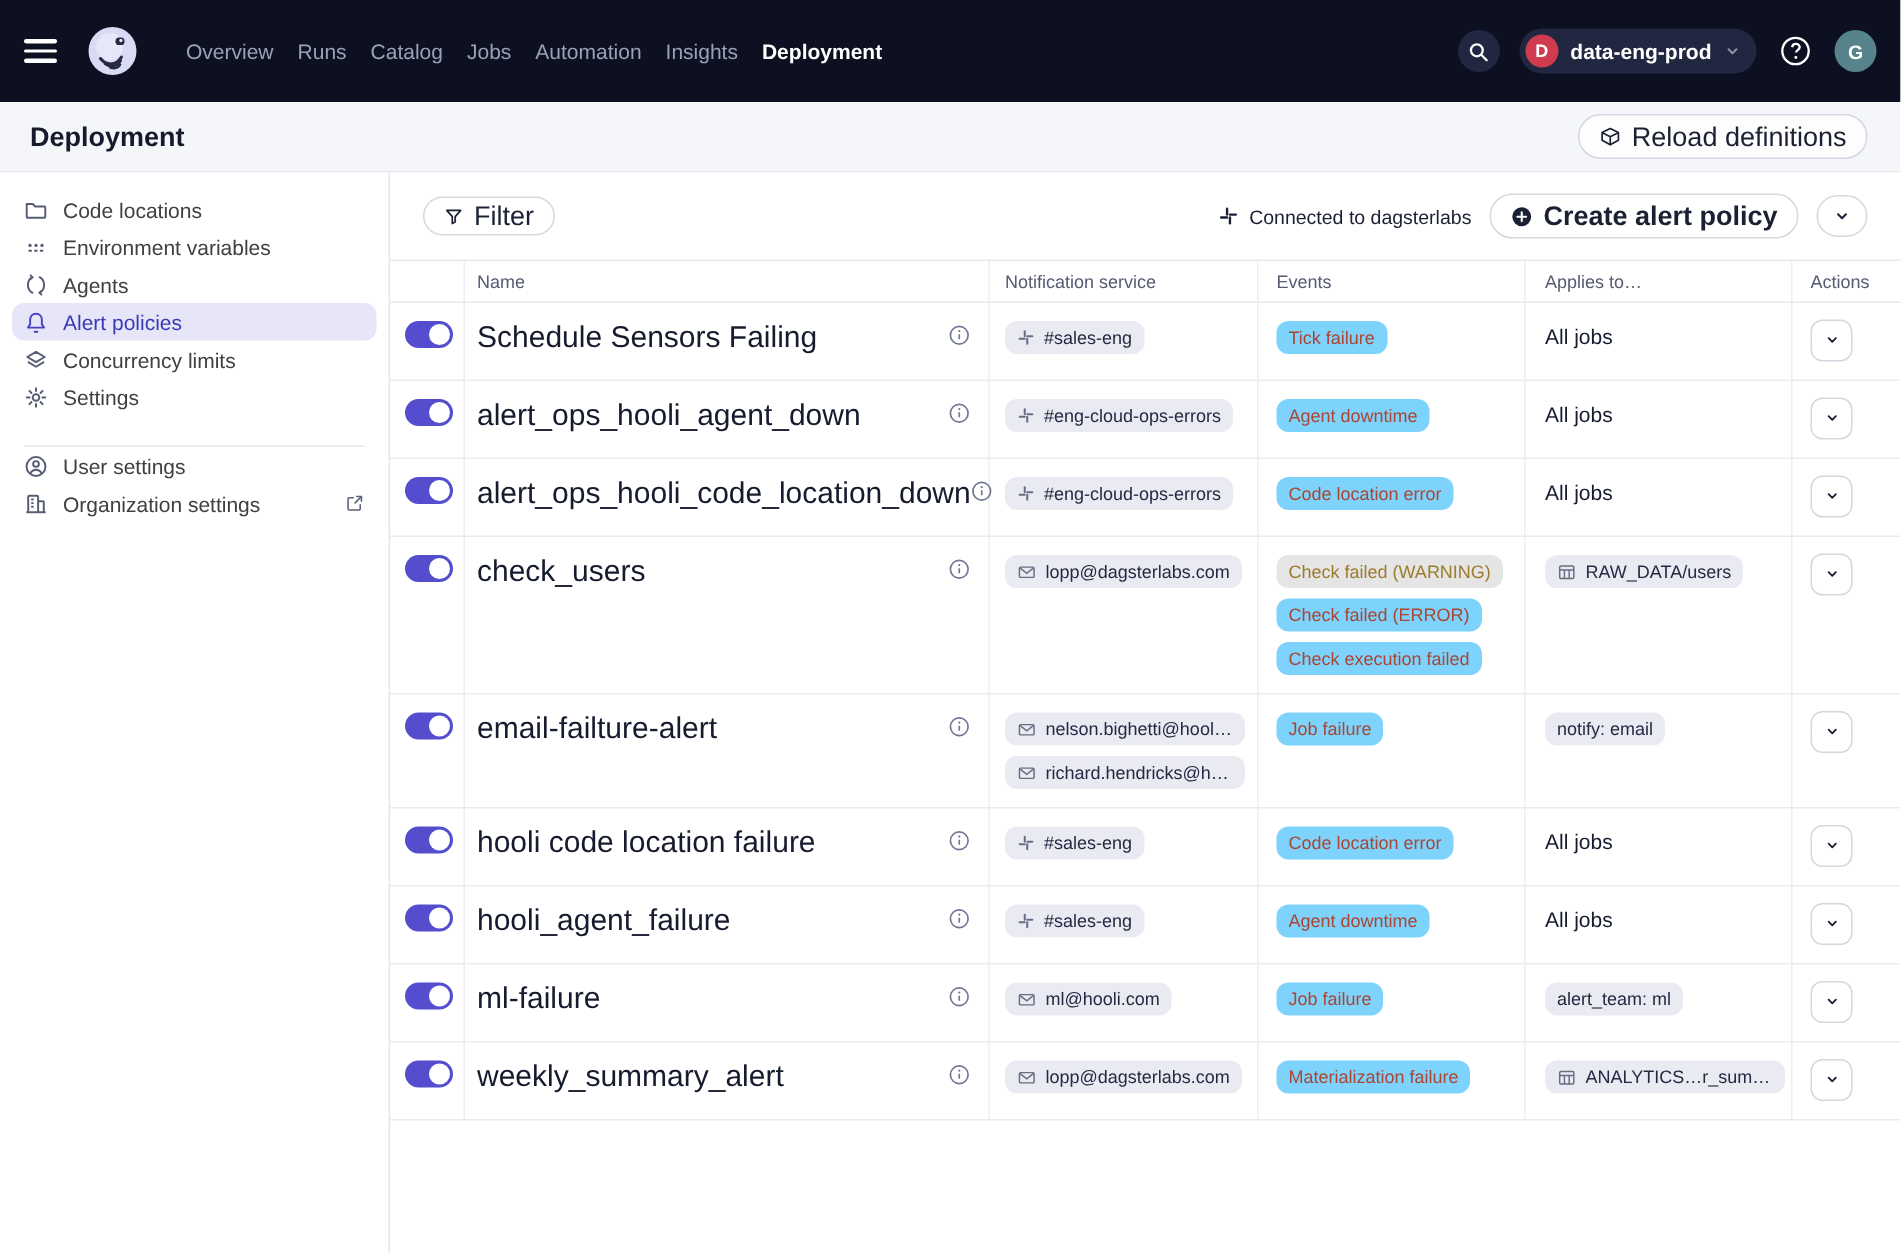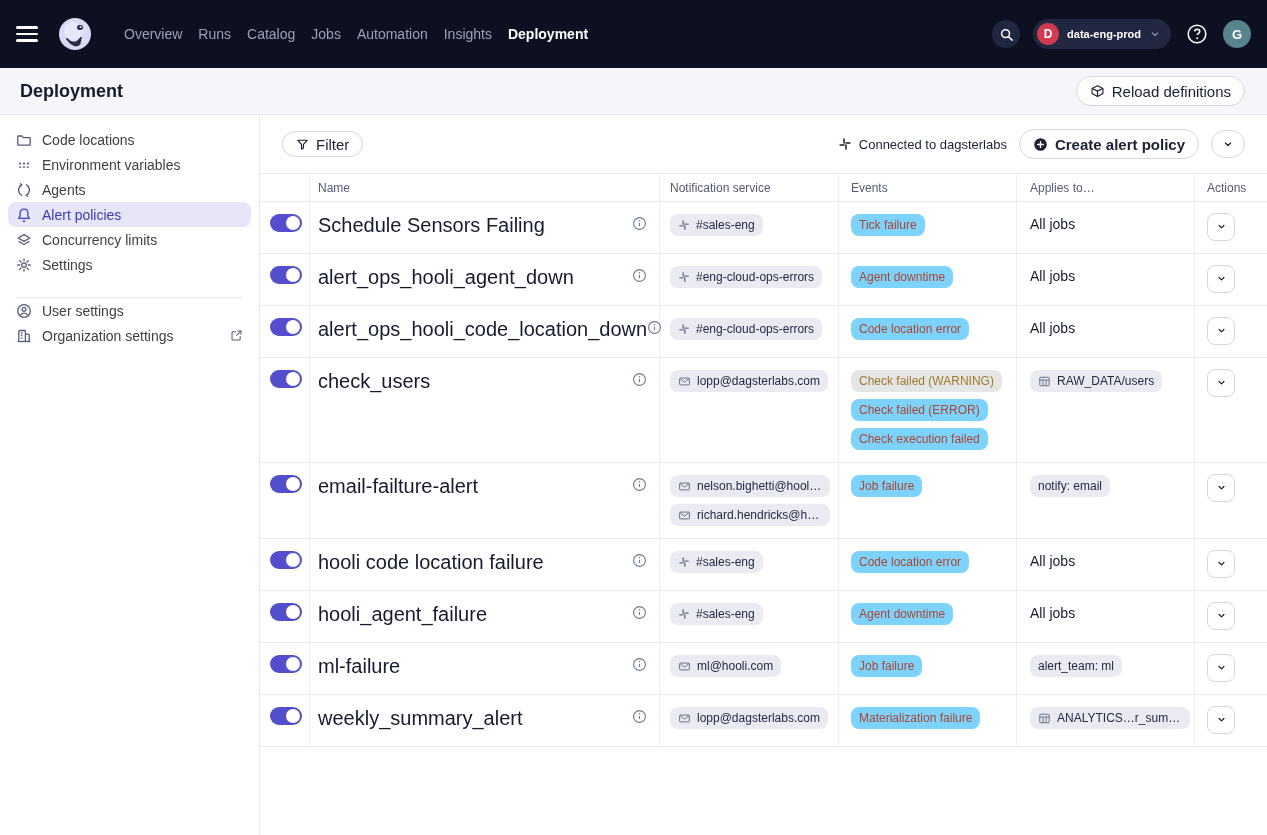--- a/index.html
+++ b/index.html
@@ -14,31 +14,31 @@
   .nav-links { display:flex; align-items:center; margin-left:16px; }
   .nav-link { font-size:14px; color:#9aa1b6; margin-left:16px; text-decoration:none; cursor:pointer; }
   .nav-link.active { color:#fff; font-weight:700; }
   .topnav-right { margin-left:auto; display:flex; align-items:center; gap:13px; }
   .icon-circle-btn { width:28px; height:28px; border-radius:50%; background:#222741; color:#fff; border:none;
     display:flex; align-items:center; justify-content:center; cursor:pointer; }
   .workspace-pill { height:30px; background:#222741; border-radius:15px; display:flex; align-items:center;
     gap:8px; padding:0 10px 0 4px; cursor:pointer; border:none; }
   .ws-initial { width:22px; height:22px; border-radius:50%; background:#d03b50; color:#fff; font-size:12px;
     font-weight:700; display:flex; align-items:center; justify-content:center; }
-  .ws-name { color:#fff; font-size:11px; font-weight:600; }
+  .ws-name { color:#fff; font-size:14px; font-weight:600; }
   .ws-chev { color:#8b92a8; display:flex; }
   .help-btn { width:26px; height:26px; background:none; border:none; color:#fff; display:flex; align-items:center; justify-content:center; cursor:pointer; }
   .avatar { width:28px; height:28px; border-radius:50%; background:#56838c; color:#fff; font-size:13px; font-weight:600;
     display:flex; align-items:center; justify-content:center; cursor:pointer; border:none; }
 
   
   .page-band { height:47px; background:#f5f6f9; border-bottom:1px solid #e4e6ec; display:flex; align-items:center; padding:0 22px 0 20px; }
   .page-title { font-size:18px; font-weight:700; color:#151a2d; }
   .btn { display:inline-flex; align-items:center; gap:7px; border:1px solid #d3d7e0; border-radius:15px;
-    background:#fff; color:#1b2133; font-size:15px; height:30px; padding:0 13px; cursor:pointer; white-space:nowrap; }
+    background:#fff; color:#1b2133; font-size:18px; height:30px; padding:0 13px; cursor:pointer; white-space:nowrap; }
   .btn .bic { display:flex; color:#1b2133; }
   .reload-btn { margin-left:auto; background:#fdfdfe; }
 
   
   .content { display:flex; height:732px; }
   .sidebar { width:260px; border-right:1px solid #e5e7ec; padding-top:12px; flex-shrink:0; background:#fff; }
   .side-item { height:25px; margin:0 8px; padding:0 8px; border-radius:8px; display:flex; align-items:center; gap:10px;
     font-size:14px; color:#404040; cursor:pointer; }
   .side-item .sic { display:flex; color:#565d75; width:16px; }
   .side-item.selected { background:#e7e5f8; color:#3a3bb4; }

